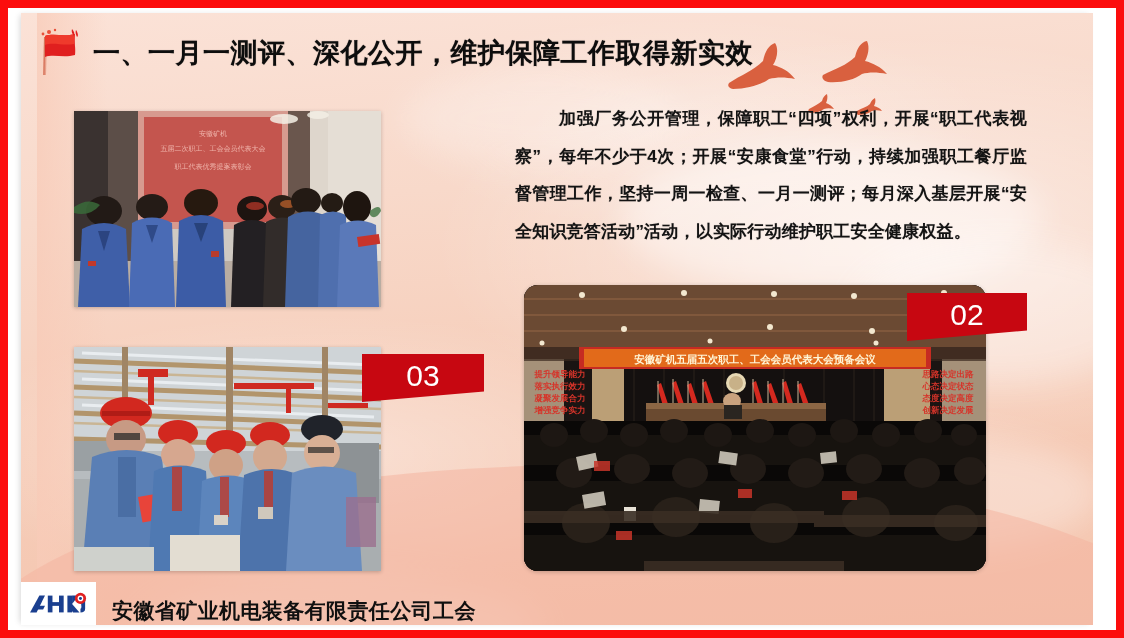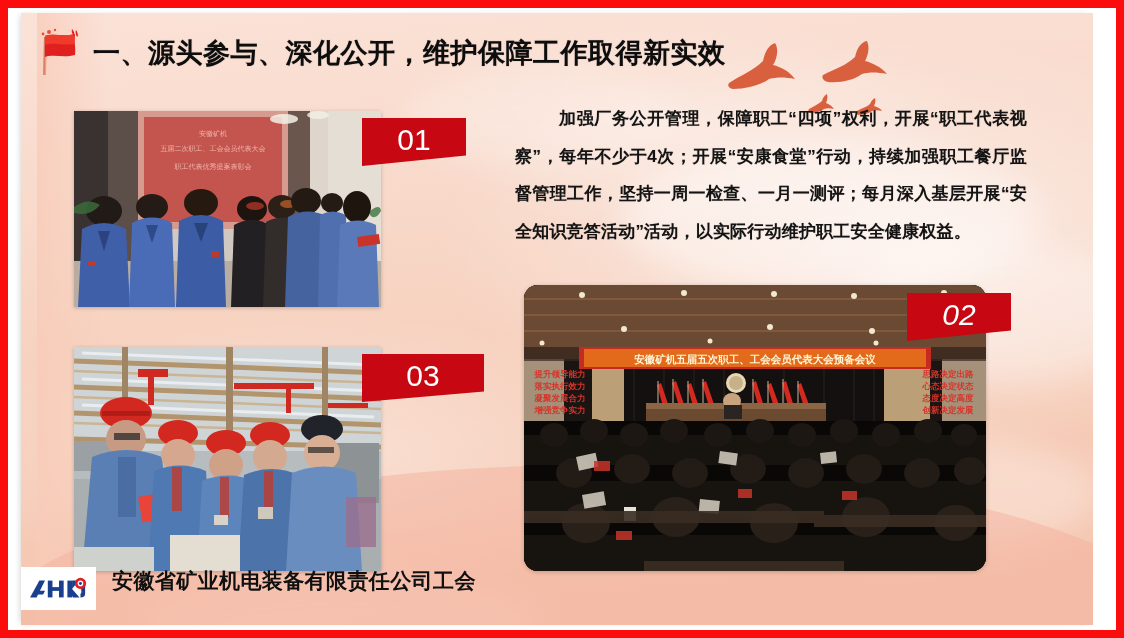--- a/index.html
+++ b/index.html
@@ -133,29 +133,29 @@
     font-weight: normal;
     display: flex; align-items: center; justify-content: center;
     background: #c70711;
     padding-bottom: 4px;
     filter: drop-shadow(0 1px 2px rgba(0,0,0,0.25));
   }
   #badge-01 { left: 341px; top: 105px; width: 104px; height: 48px;
               clip-path: polygon(0 0, 100% 0, 100% 78%, 0 100%); }
   #badge-03 { left: 341px; top: 341px; width: 122px; height: 48px;
               clip-path: polygon(0 0, 100% 0, 100% 78%, 0 100%); }
-  #badge-02 { left: 886px; top: 280px; width: 104px; height: 48px;
-              clip-path: polygon(0 0, 100% 0, 100% 78%, 0 100%); font-style: italic; }
+  #badge-02 { left: 886px; top: 280px; width: 120px; height: 48px;
+              clip-path: polygon(0 0, 100% 0, 100% 78%, 0 100%); }
 
   
   .footer {
     position: absolute;
     left: 0px; bottom: 0px;
     width: 1072px; height: 58px;
-    display: flex; align-items: flex-start;
+    display: flex; align-items: flex-end;
     z-index: 9;
   }
   .logo-box {
     width: 75px; height: 43px;
     margin-left: 0px;
     background: #ffffff;
     display: flex; align-items: center; justify-content: center;
     flex: 0 0 auto;
   }
   .footer-text {
@@ -196,21 +196,21 @@
             <path d="M14 9 C22 6, 33 10, 44 7 C43 16, 45 22, 44 28 C33 31, 22 27, 14 30 Z" fill="#e01f1f"></path>
             <path d="M14 9 C22 6, 33 10, 44 7 C43 12, 43.5 14, 43.2 17 C32 19, 22 15, 14 18 Z" fill="#ef3a2c"></path>
             <path d="M41 2 C43 4, 44 7, 43 9 C41.5 7, 40 5, 41 2 Z" fill="#e01f1f"></path>
             <path d="M45 3 C47 6, 47.5 9, 46 10 C45 8, 44 5, 45 3 Z" fill="#e01f1f"></path>
             <circle cx="18" cy="5" r="2" fill="#e8503a"></circle>
             <circle cx="12" cy="7" r="1.4" fill="#e8503a"></circle>
             <circle cx="24" cy="3" r="1.2" fill="#e8503a"></circle>
           </g>
         </svg>
       </span>
-      <span class="title-text">一、源头参与、深化公开，维护保障工作取得新实效</span>
+      <span class="title-text">一、一月一测评、深化公开，维护保障工作取得新实效</span>
     </div>
 
     <span class="birds">
       <svg viewBox="0 0 260 90" width="260" height="90">
         <g fill="#d9603f">
           <path d="M18 52 C30 44, 42 40, 52 30 C54 20, 58 14, 64 12 C68 18, 66 28, 62 34 C70 36, 78 40, 84 48 C74 46, 66 46, 58 48 C50 54, 36 58, 22 58 C18 57, 16 55, 18 52 Z"></path>
           <path d="M112 44 C124 38, 136 34, 144 26 C146 17, 150 11, 156 10 C159 16, 157 25, 154 30 C162 32, 170 36, 176 43 C166 41, 158 41, 151 43 C143 49, 130 52, 117 51 C113 50, 110 47, 112 44 Z"></path>
           <path d="M98 78 C103 75, 108 73, 111 70 C112 66, 114 64, 116 63 C117 66, 116 70, 115 72 C118 73, 121 75, 123 78 C119 77, 116 77, 113 78 C109 81, 103 82, 99 82 C97 81, 97 79, 98 78 Z"></path>
           <path d="M146 80 C151 77, 156 76, 159 73 C160 70, 162 68, 164 67 C165 70, 164 73, 163 75 C166 76, 169 77, 171 80 C167 79, 164 79, 161 80 C157 83, 151 84, 147 84 C145 83, 145 81, 146 80 Z"></path>
         </g>
@@ -274,21 +274,20 @@
         </g>
         <g>
           <ellipse cx="283" cy="96" rx="14" ry="16" fill="#1e150f"></ellipse>
           <path d="M266 114 q18 -9 36 0 l3 82 h-42 z" fill="#5a79b9"></path>
           <rect x="283" y="126" width="22" height="10" fill="#c8342a" transform="rotate(-8 283 126)"></rect>
         </g>
         <path d="M0 96 q14 -10 26 -2 q-10 12 -26 8 z" fill="#3a6b3a" opacity="0.85"></path>
         <path d="M296 100 q10 -8 11 0 q-6 10 -11 4 z" fill="#3f7340" opacity="0.8"></path>
       </svg>
     </div>
-    <div class="badge" id="badge-01">01</div>
 
     <div class="photo" id="photo-3">
       <svg class="ph-bg" viewBox="0 0 307 224" preserveAspectRatio="none">
         <rect width="307" height="224" fill="#c3c8cc"></rect>
         <rect x="0" y="0" width="307" height="108" fill="#cfd4d7"></rect>
         <g stroke="#b2956c" stroke-width="5" fill="none">
           <path d="M0 14 L307 26"></path>
             <path d="M0 40 L307 52"></path>
           <path d="M0 66 L307 78"></path>
             <path d="M0 92 L307 100"></path>

